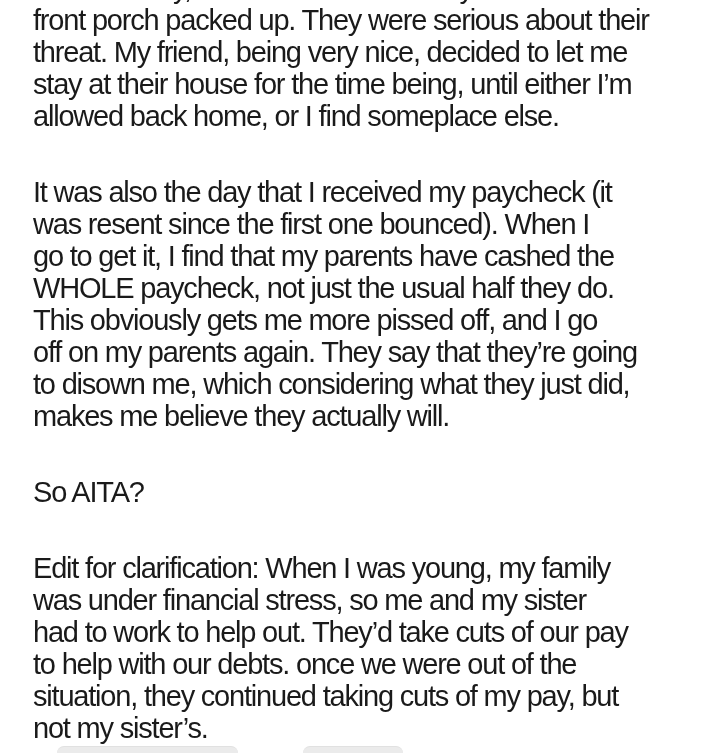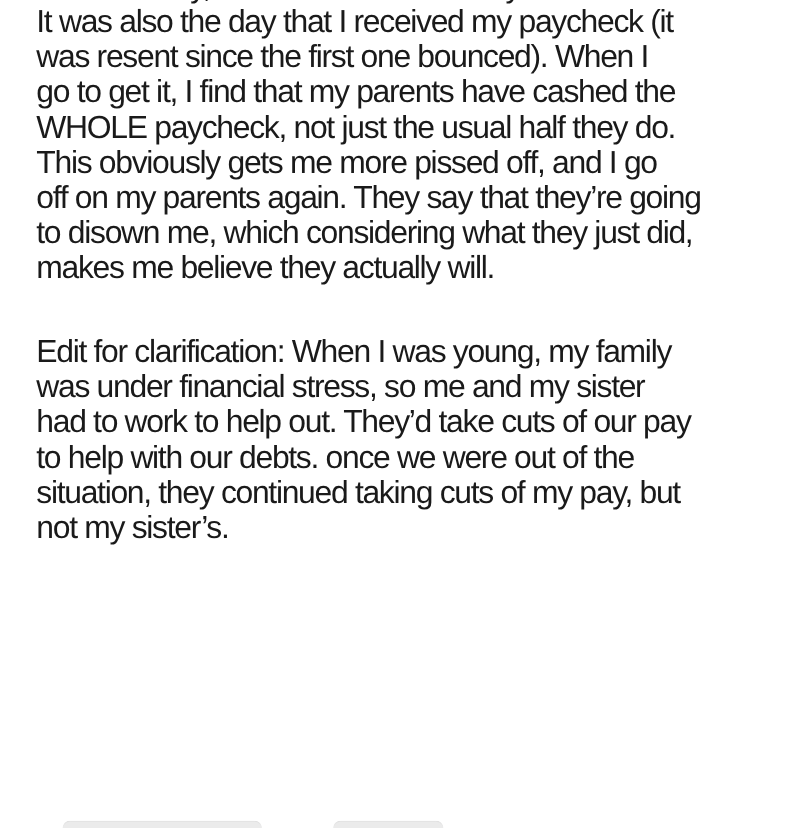--- a/index.html
+++ b/index.html
@@ -52,28 +52,33 @@
   .footer-chip.chip-right {
     left: 303px;
     width: 100px;
   }
 </style>
 </head>
 <body>
 
 <div class="page">
   <p class="post-paragraph clipped">The next day, I come home to find my stuff on the</p>
+  <p class="post-paragraph">front porch packed up. They were serious about their
+threat. My friend, being very nice, decided to let me
+stay at their house for the time being, until either I’m
+allowed back home, or I find someplace else.</p>
   <p class="post-paragraph">It was also the day that I received my paycheck (it
 was resent since the first one bounced). When I
 go to get it, I find that my parents have cashed the
 WHOLE paycheck, not just the usual half they do.
 This obviously gets me more pissed off, and I go
 off on my parents again. They say that they’re going
 to disown me, which considering what they just did,
 makes me believe they actually will.</p>
+  <p class="post-paragraph">So AITA?</p>
   <p class="post-paragraph">Edit for clarification: When I was young, my family
 was under financial stress, so me and my sister
 had to work to help out. They’d take cuts of our pay
 to help with our debts. once we were out of the
 situation, they continued taking cuts of my pay, but
 not my sister’s.</p>
 </div>
 
 <div class="footer-chip chip-left"></div>
 <div class="footer-chip chip-right"></div>

